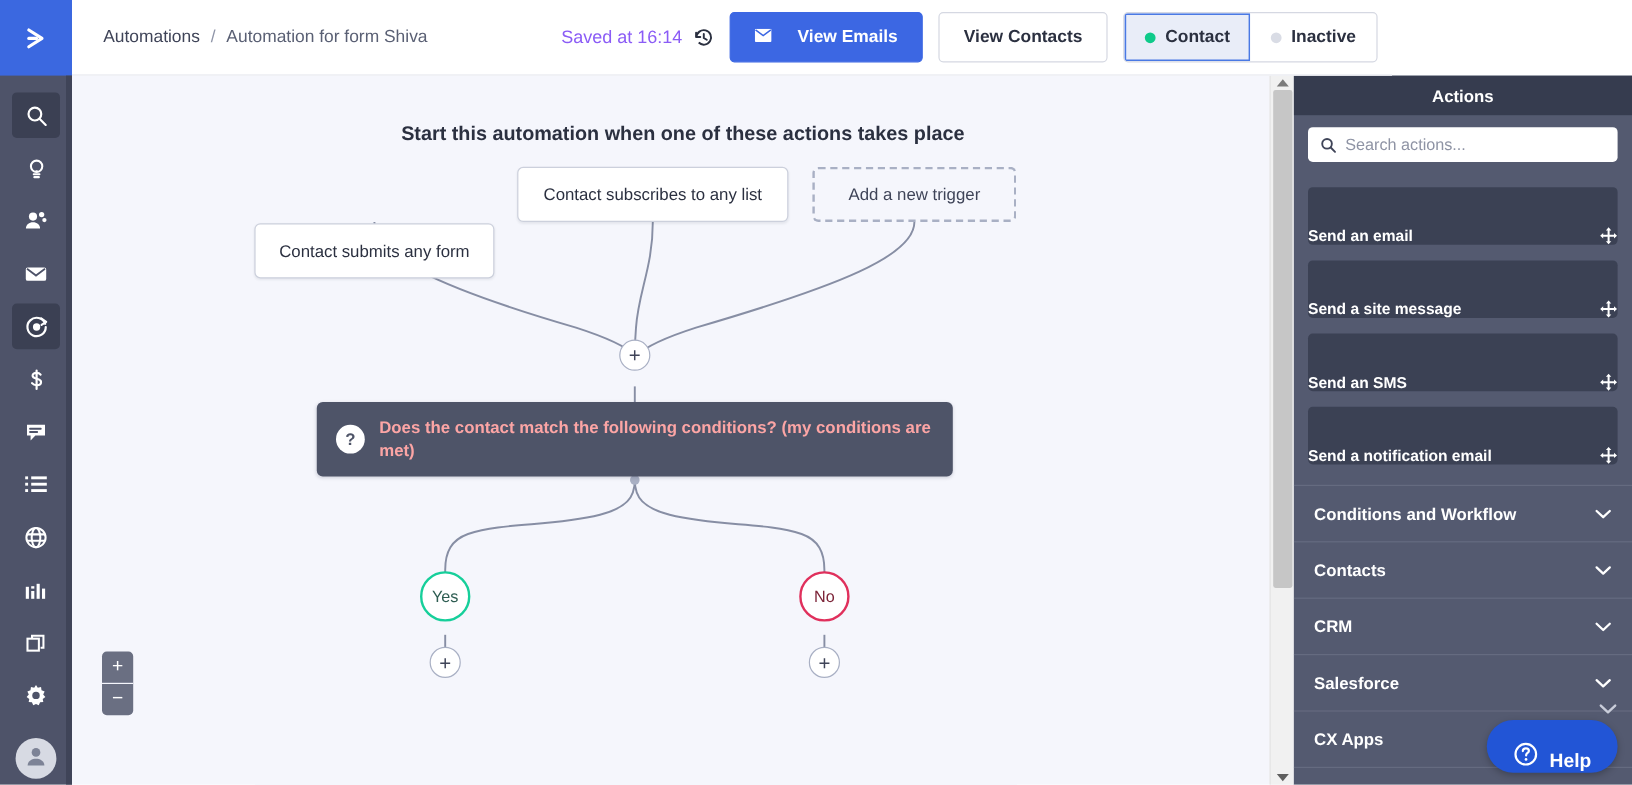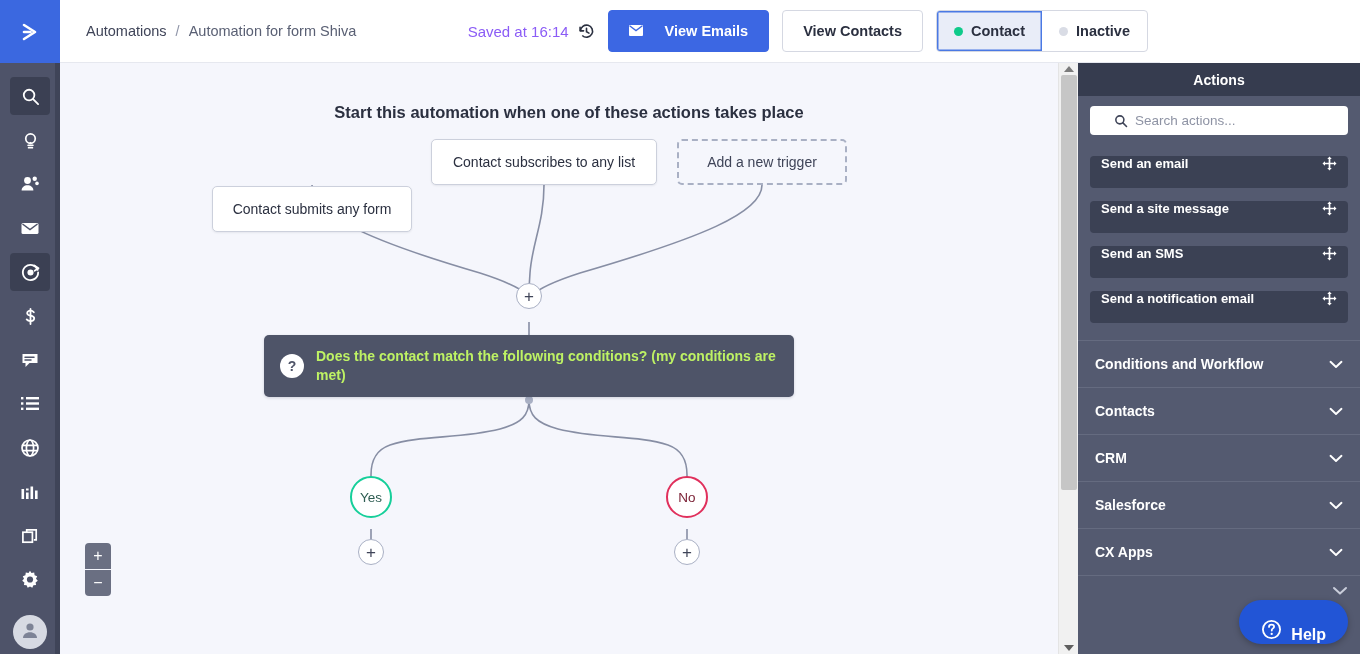--- a/index.html
+++ b/index.html
@@ -128,21 +128,21 @@
     padding: 0 16px; cursor: pointer;
     box-shadow: 0 1px 3px rgba(40,45,70,.18);
   }
   .cond-q {
     width: 24px; height: 24px; border-radius: 50%; background: #ffffff;
     color: #4e5468; font-size: 14px; font-weight: bold;
     display: flex; align-items: center; justify-content: center;
     flex: 0 0 auto;
   }
   .cond-text {
-    color: #bef264; font-size: 14px; font-weight: bold; line-height: 19px;
+    color: #fca5a5; font-size: 14px; font-weight: bold; line-height: 19px;
   }
   .branch-node {
     position: absolute; width: 42px; height: 42px; border-radius: 50%;
     background: #ffffff; display: flex; align-items: center;
     justify-content: center; font-size: 13.5px; cursor: pointer;
   }
   .branch-yes { border: 2.5px solid #16cf9a; color: #2e5d52; }
   .branch-no  { border: 2.5px solid #e0305c; color: #7c2337; }
 
   .zoomctl {
@@ -180,44 +180,44 @@
     background: #545a70; overflow: hidden; z-index: 10;
   }
   .panel-head {
     height: 33px; background: #363c4f; color: #ffffff;
     display: flex; align-items: center; justify-content: center;
     font-size: 14px; font-weight: bold;
   }
   .panel-search { padding: 10px 12px 12px 12px; }
   .search-box {
     height: 29px; background: #ffffff; border-radius: 4px;
-    display: flex; align-items: center; gap: 7px; padding: 0 24px;
+    display: flex; align-items: center; gap: 7px; padding: 0 10px;
   }
   .search-box .sicon { color: #3f4458; display: flex; flex: 0 0 auto; }
   .search-box input {
     border: 0; outline: 0; background: transparent; flex: 1 1 auto;
     font-size: 13.5px; font-family: "Liberation Sans", sans-serif; color: #2b3040;
   }
   .search-box input::placeholder { color: #8e93a4; }
 
   .group-head {
     height: 47px; padding: 0 17px; display: flex; align-items: center;
     justify-content: space-between; color: #ffffff; font-size: 14px;
     font-weight: bold; cursor: pointer;
   }
   .group-head.open { background: #363c4f; }
   .group-head.closed { border-top: 1px solid #656b80; }
   .chev { display: flex; color: #ffffff; }
   .chev.up { transform: rotate(180deg); }
 
   .group-body { padding: 9px 12px 4px 12px; }
   .action-item {
-    height: 32px; background: #3b4154; border-radius: 4px;
-    margin-bottom: 13px; padding: 0 11px;
-    display: flex; align-items: flex-start; justify-content: space-between;
+    height: 48px; background: #3b4154; border-radius: 4px;
+    margin-bottom: 13px; padding: 0 0;
+    display: flex; align-items: flex-end; justify-content: space-between;
     color: #ffffff; font-size: 13px; font-weight: bold; cursor: grab;
   }
   .move-icon { color: #ffffff; display: flex; }
 
   .help-btn {
     position: absolute; right: 12px; bottom: 10px; height: 44px;
     background: #2255d6; color: #ffffff; border-radius: 22px;
     display: flex; align-items: flex-end; gap: 9px; padding: 0 22px;
     font-size: 16px; font-weight: bold; cursor: pointer; z-index: 30;
     box-shadow: 0 2px 6px rgba(0,0,0,.25);

